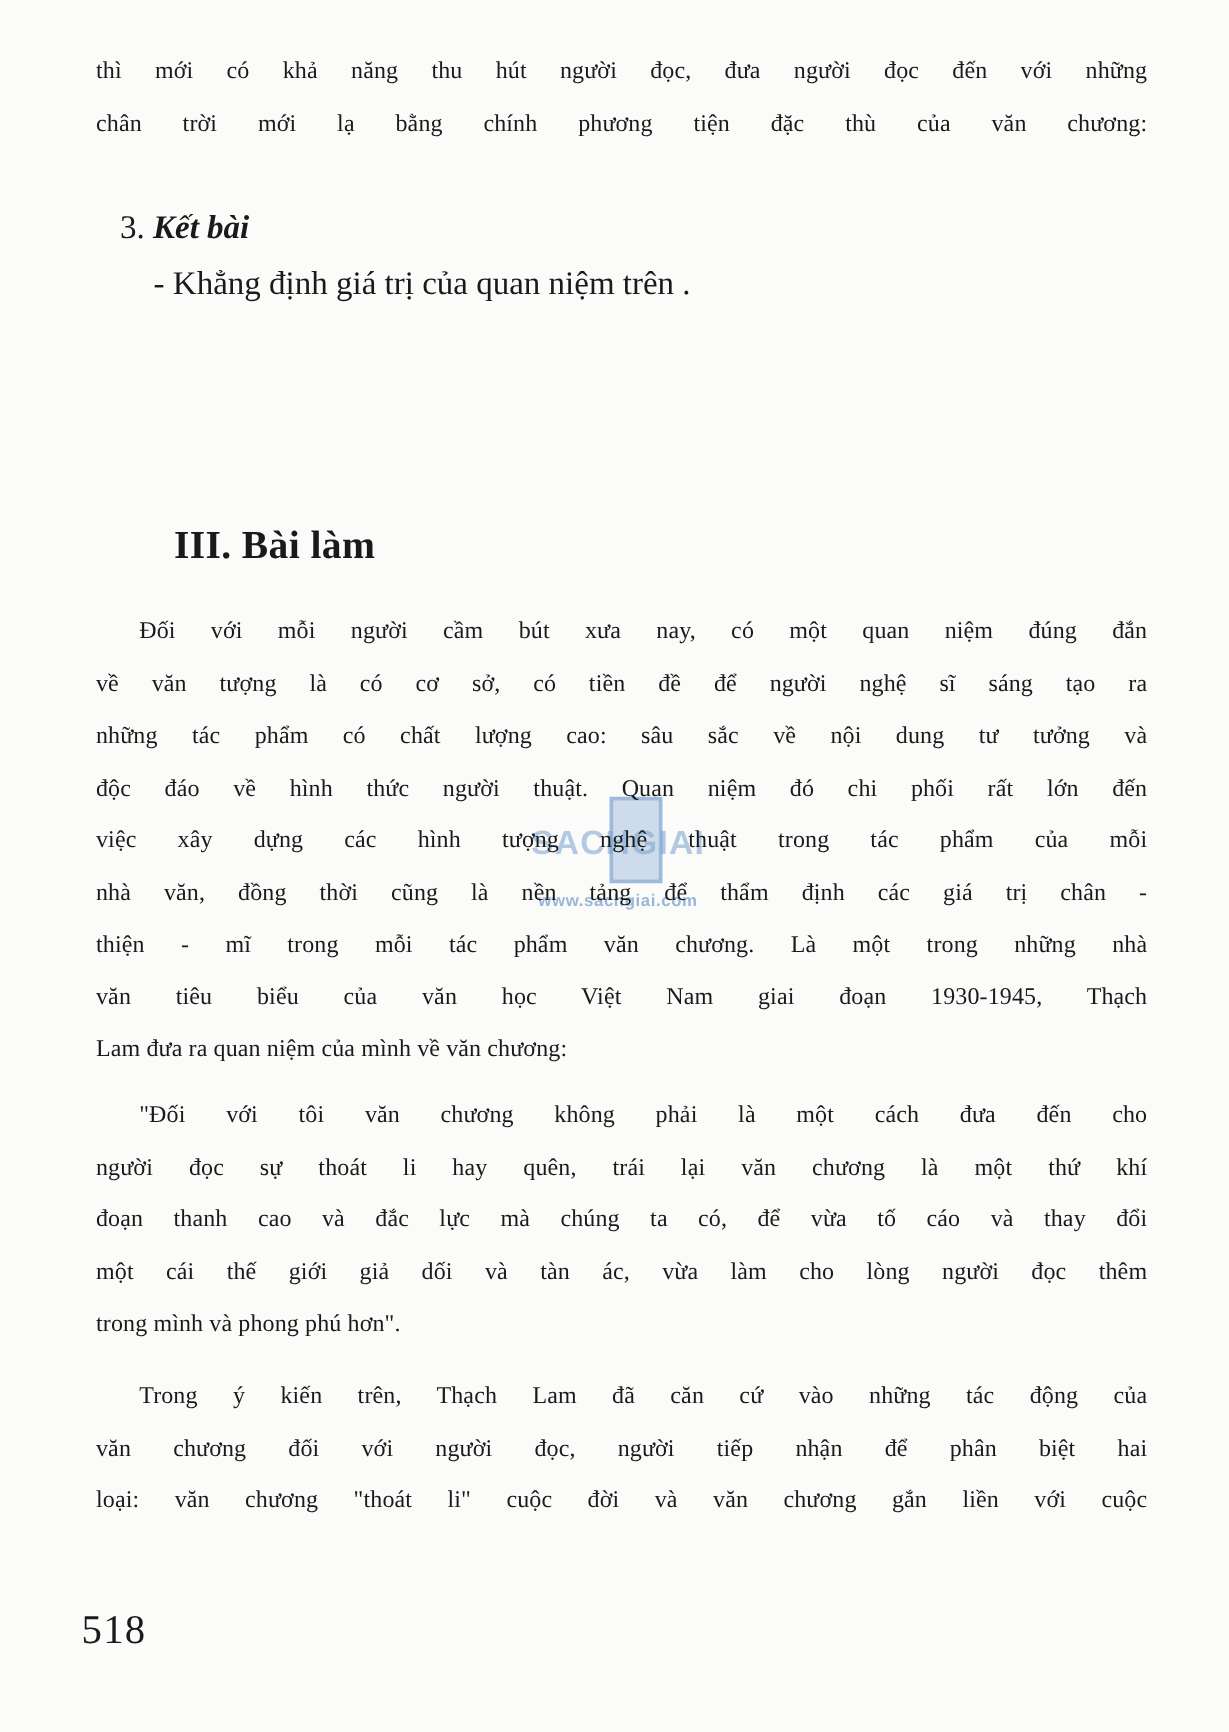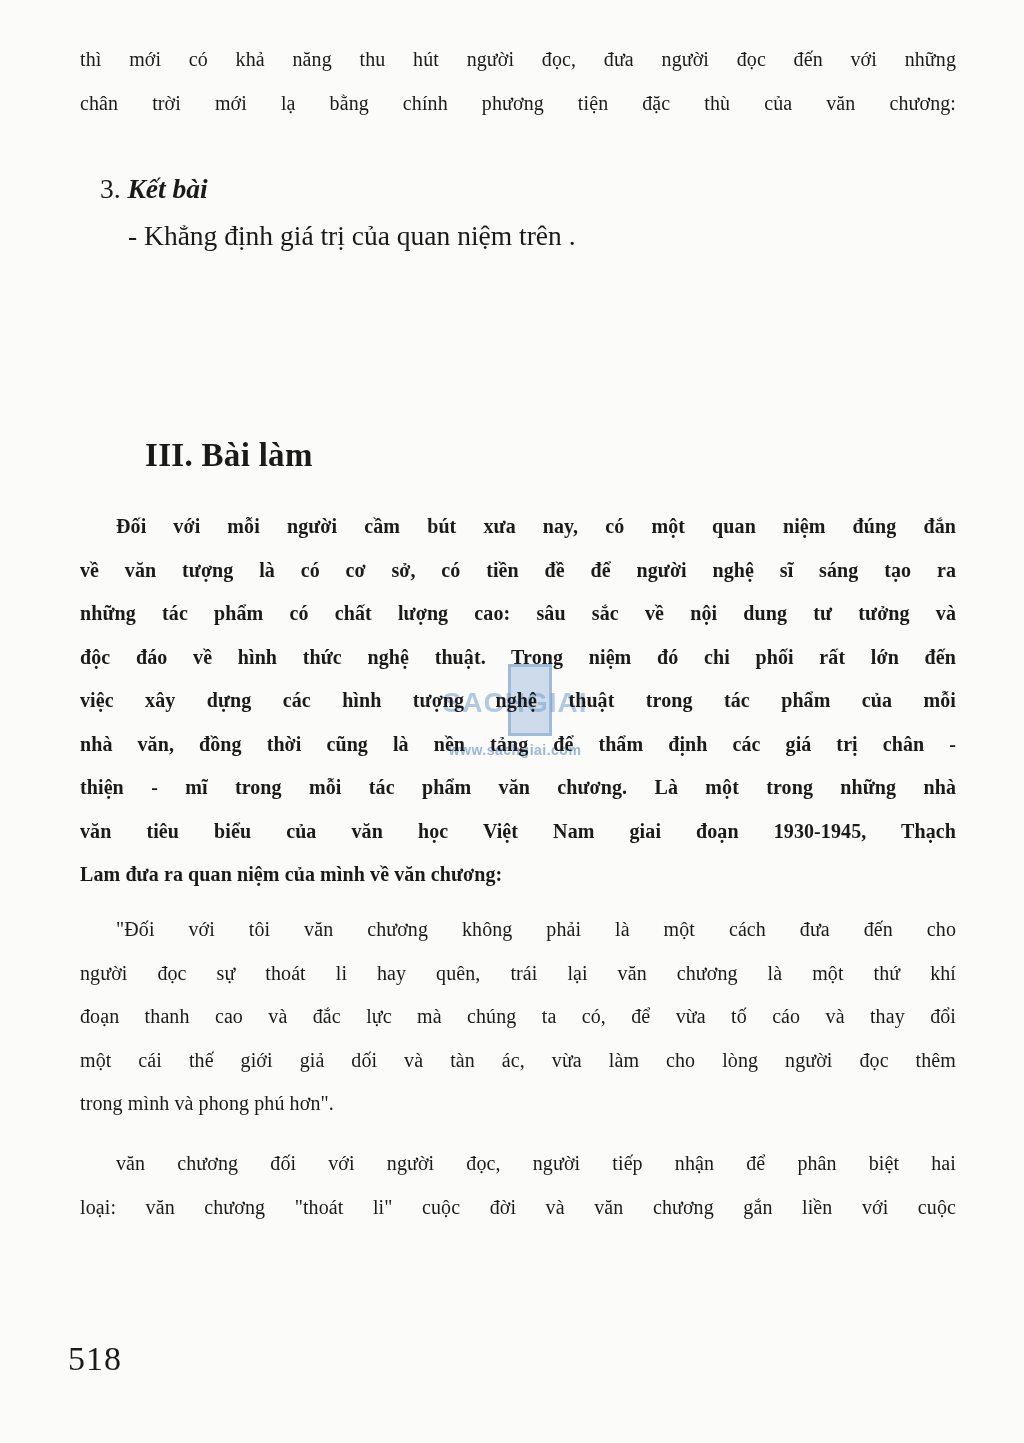--- a/index.html
+++ b/index.html
@@ -59,21 +59,21 @@
     }
     #section-heading {
       position: absolute;
       left: 118px;
       top: 437px;
       font-size: 33px;
       font-weight: bold;
       letter-spacing: 0.3px;
       margin-left: 27px;
     }
-    #p-body1 { top: 505px; font-weight: bold; }
+    #p-body1 { top: 505px; }
     #p-quote { top: 908px; }
     #p-body2 { top: 1142px; }
 
     #page-number {
       position: absolute;
       left: 68px;
       top: 1340px;
       font-size: 34px;
       letter-spacing: 1px;
     }
@@ -148,36 +148,37 @@
       </div>
       <span class="bullet">- Khẳng định  giá trị của quan niệm trên .</span>
     </div>
 
     <div id="section-heading">III. Bài làm</div>
 
     <div id="p-body1" class="para indent-first">
       <span class="ln">Đối với mỗi người cầm bút xưa nay, có một quan niệm đúng đắn</span>
       <span class="ln">về văn tượng là có cơ sở, có tiền đề để người nghệ sĩ sáng tạo ra</span>
       <span class="ln">những tác phẩm có chất lượng cao: sâu sắc về nội dung tư tưởng và</span>
-      <span class="ln">độc đáo về hình thức nghệ thuật. Trong niệm đó chi phối rất lớn đến</span>
+      <span class="ln">độc đáo về hình thức người thuật. Quan niệm đó chi phối rất lớn đến</span>
       <span class="ln">việc xây dựng các hình tượng nghệ thuật trong tác phẩm của mỗi</span>
       <span class="ln">nhà văn, đồng thời cũng là nền tảng để thẩm định các giá trị chân -</span>
       <span class="ln">thiện - mĩ trong mỗi tác phẩm văn chương. Là một trong những nhà</span>
       <span class="ln">văn tiêu biểu của văn học Việt Nam giai đoạn 1930-1945, Thạch</span>
       <span class="ln last">Lam đưa ra quan niệm của mình về văn chương:</span>
     </div>
 
     <div id="p-quote" class="para indent-first">
       <span class="ln">"Đối với tôi văn chương không phải là một cách đưa đến cho</span>
       <span class="ln">người đọc sự thoát li hay quên, trái lại văn chương là một thứ khí</span>
       <span class="ln">đoạn thanh cao và đắc lực mà chúng ta có, để vừa tố cáo và thay đổi</span>
       <span class="ln">một cái thế giới giả dối và tàn ác, vừa làm cho lòng người đọc thêm</span>
       <span class="ln last">trong mình và phong phú hơn".</span>
     </div>
 
     <div id="p-body2" class="para indent-first">
+      <span class="ln">Trong ý kiến trên, Thạch Lam đã căn cứ vào những tác động của</span>
       <span class="ln">văn chương đối với người đọc, người tiếp nhận để phân biệt  hai</span>
       <span class="ln">loại: văn chương "thoát li" cuộc đời và văn chương gắn liền với cuộc</span>
     </div>
 
     <div id="page-number">518</div>
   </div>
 </div>
 
 </body></html>

